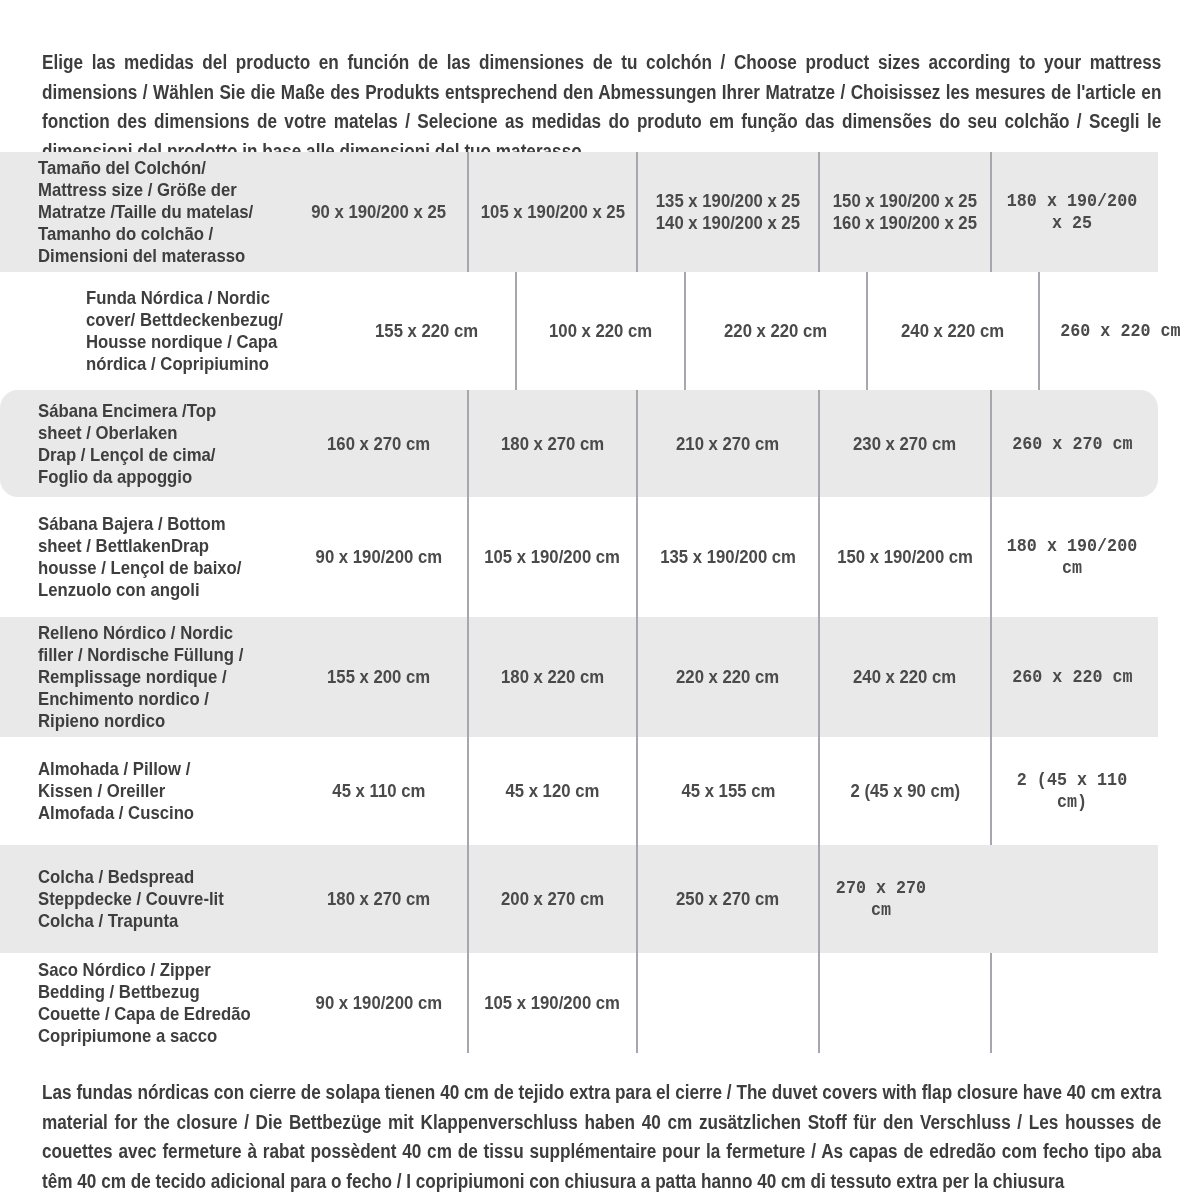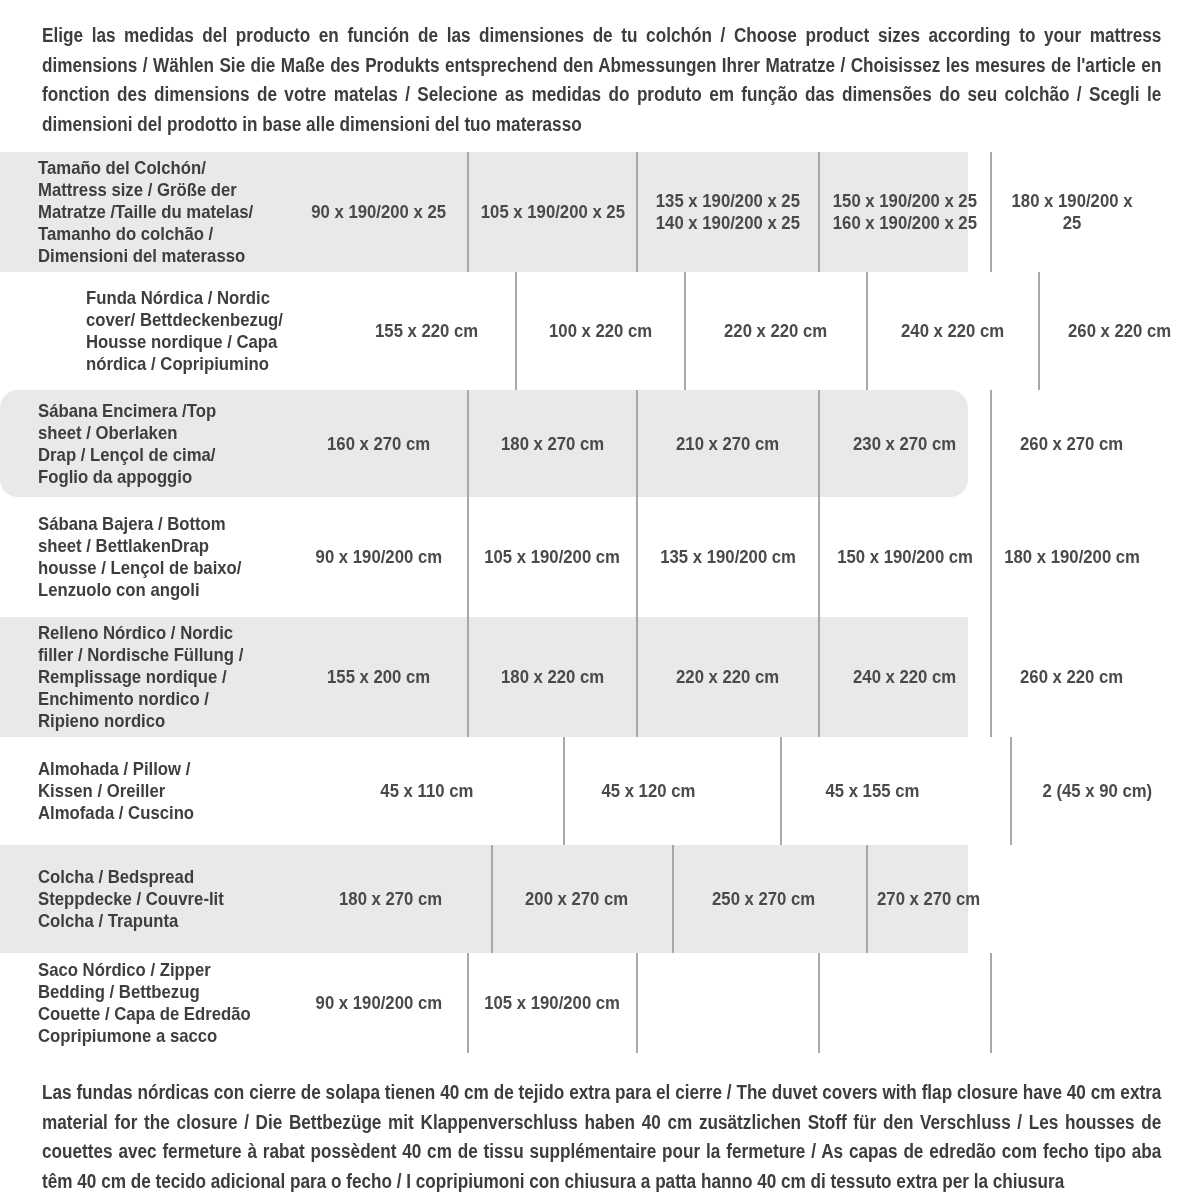--- a/index.html
+++ b/index.html
@@ -15,69 +15,69 @@
   .tx{
     display:inline-block;
     transform:scaleX(0.88);
     transform-origin:center center;
     white-space:pre-line;
   }
   .tx-left{transform-origin:left center;}
 
   
   .para-wrap{padding-left:42px;}
-  .intro-wrap{height:152px;padding-top:21px;box-sizing:border-box;overflow:hidden;}
+  .intro-wrap{height:152px;padding-top:48px;box-sizing:border-box;overflow:hidden;}
   .foot-wrap{padding-top:25px;}
   .para{
     margin:0;
     width:1272px;
     transform:scaleX(0.88);
     transform-origin:left top;
     font-size:19.5px;
     line-height:29.5px;
     text-align:justify;
     color:#3d3d3d;
   }
 
   
   .size-table{width:1200px;}
   .trow{
     display:grid;
     grid-template-columns:290px 177px 169px 182px 172px 210px;
-    width:968px;
+    width:1158px;
     box-sizing:border-box;
   }
   .trow.alt{background:#e9e9e9;}
   .cell{
     display:flex;
     align-items:center;
     justify-content:center;
     box-sizing:border-box;
     font-size:19px;
     line-height:22px;
     color:#4a4a4a;
     text-align:center;
   }
   .cell.lbl{
     justify-content:flex-start;
     padding-left:38px;
     padding-right:4px;
     text-align:left;
     color:#3e3e3e;
   }
-  .cell.last{padding-right:48px;}
+  .cell.last{padding-right:48px;font-family:Liberation Mono, monospace;}
   .cell.div{border-left:2px solid #a5a9ad;}
   
   .h0{height:120px;}
   .h1{height:118px;margin-left:48px;}
   .h2{height:107px;border-radius:18px;}
   .h3{height:120px;}
   .h4{height:120px;}
-  .h5{height:108px;gap:48px;}
-  .h6{height:108px;gap:12px;}
+  .h5{height:108px;}
+  .h6{height:108px;}
   .h7{height:100px;}
 </style>
 </head>
 <body>
 
 <div class="para-wrap intro-wrap">
   <p class="para">Elige las medidas del producto en función de las dimensiones de tu colchón / Choose product sizes according to your mattress dimensions / Wählen Sie die Maße des Produkts entsprechend den Abmessungen Ihrer Matratze / Choisissez les mesures de l'article en fonction des dimensions de votre matelas / Selecione as medidas do produto em função das dimensões do seu colchão / Scegli le dimensioni del prodotto in base alle dimensioni del tuo materasso</p>
 </div>
 
 <div class="size-table">

